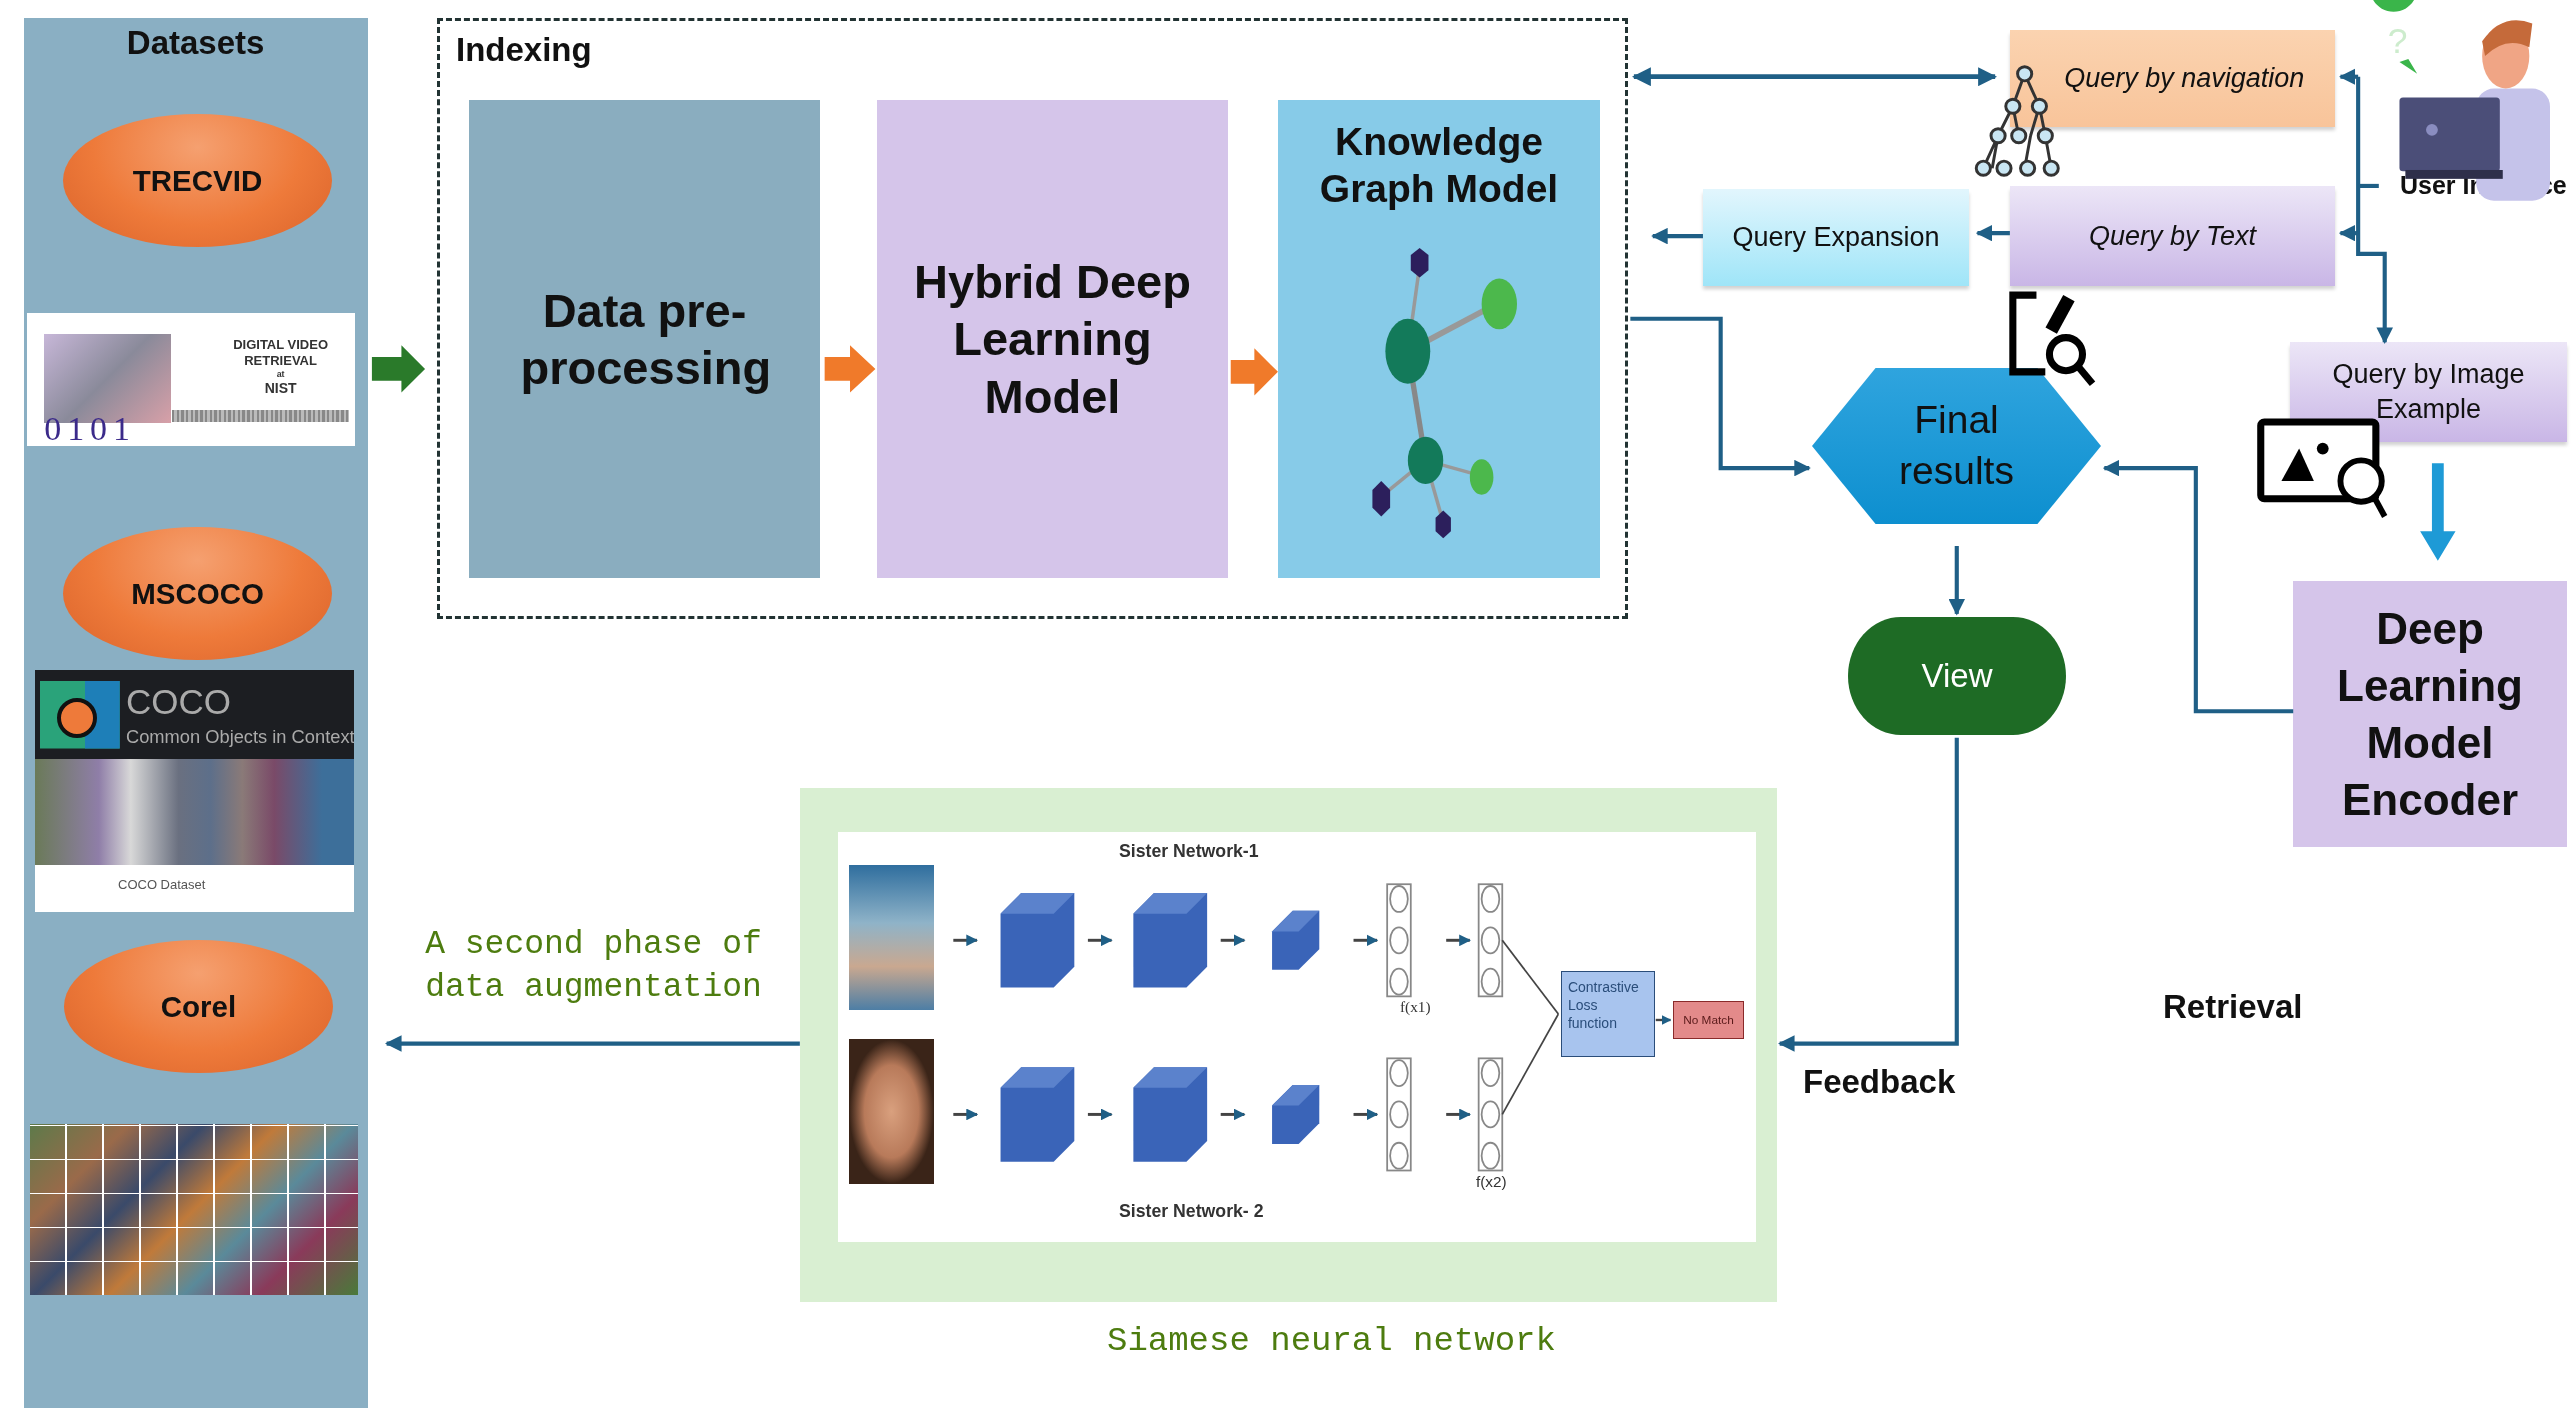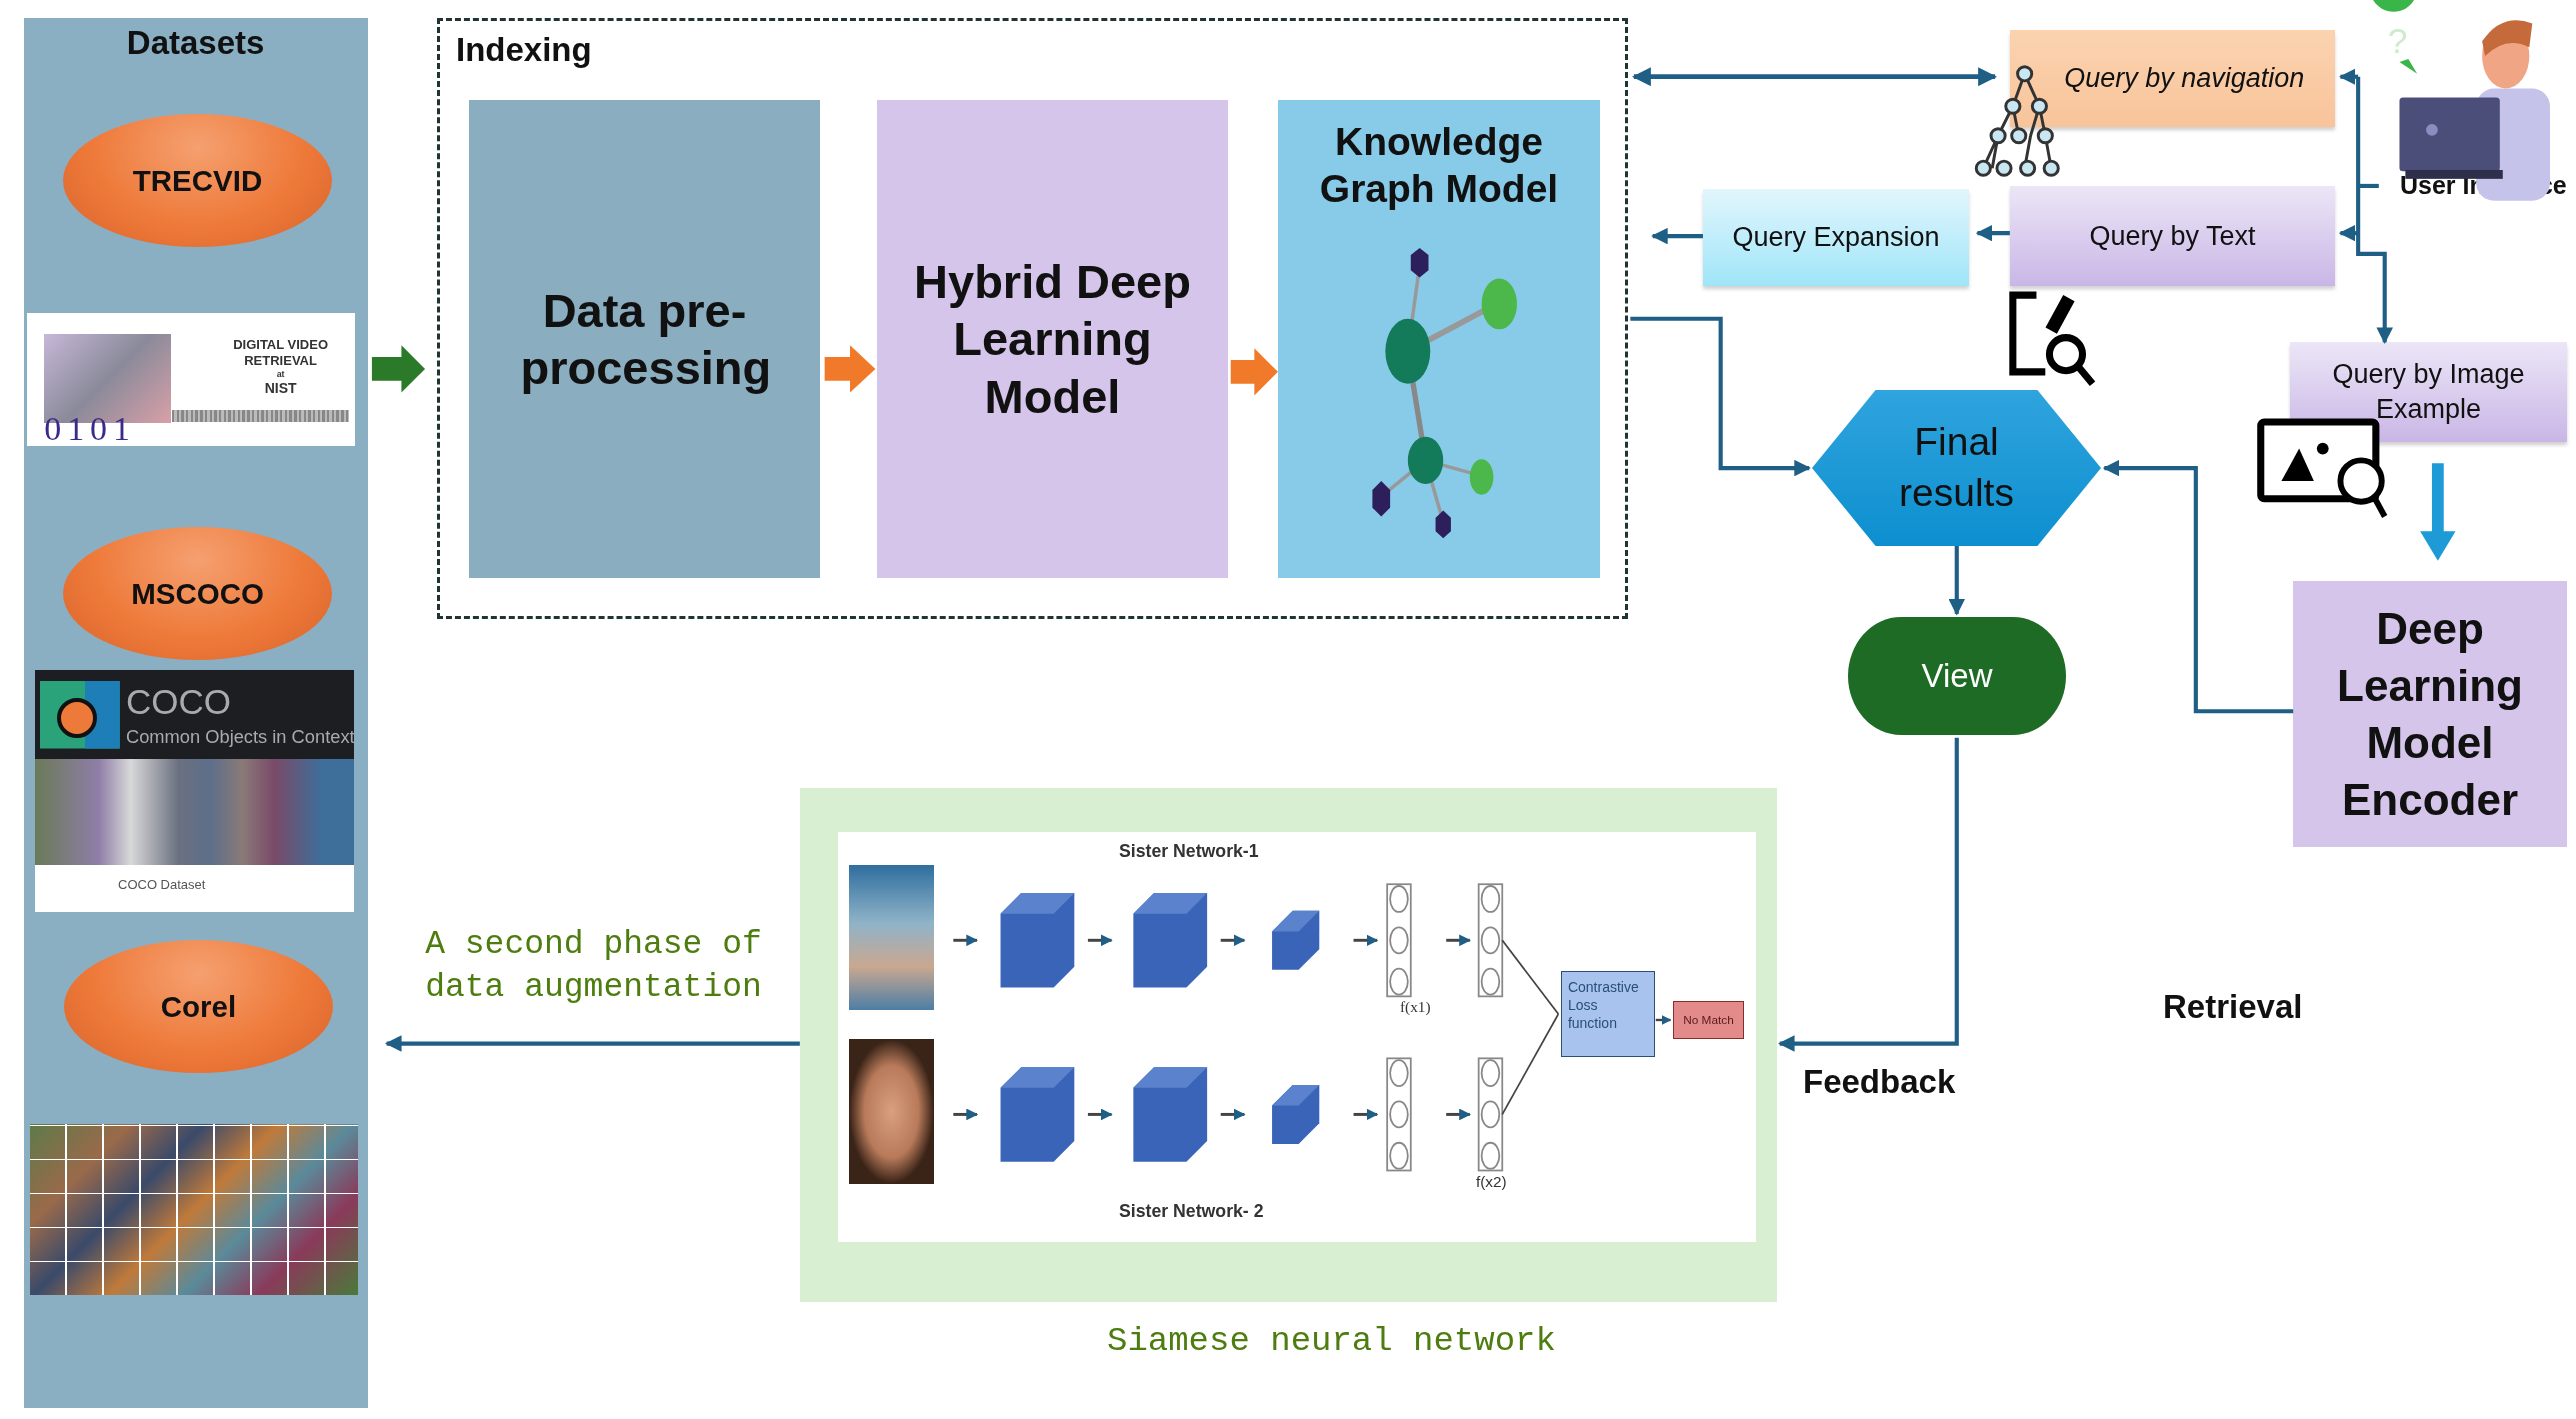--- a/index.html
+++ b/index.html
@@ -14,23 +14,23 @@
   .corel-img{left:29.5px;top:1124px;width:328px;height:171px;}
   .indexing-box{left:437px;top:17.7px;width:1191px;height:601px;border:3.5px dashed #233;box-sizing:border-box;}
   .indexing-title{left:456px;top:31px;font-size:33px;font-weight:bold;}
   .stage{display:flex;align-items:center;justify-content:center;text-align:center;font-weight:bold;font-size:47px;line-height:1.22;}
   .stage-pre{left:469px;top:100px;width:351px;height:478px;background:#8aadbf;}
   .stage-hybrid{left:877px;top:100px;width:351px;height:478px;background:#d5c5ea;}
   .stage-kg{left:1278px;top:100px;width:322px;height:478px;background:#87cbe8;align-items:flex-start;padding-top:17.7px;box-sizing:border-box;font-size:39px;}
   .qbox{display:flex;align-items:center;justify-content:center;font-size:27px;color:#111;box-shadow:0 3.5px 3.5px rgba(0,0,0,0.18);}
   .q-nav{left:2010px;top:29.5px;width:325px;height:97px;background:linear-gradient(#fbd3b0,#f8c49a);font-style:italic;}
   .q-exp{left:1703px;top:189px;width:266px;height:97px;background:linear-gradient(#e2f6fd,#9fe5f8);}
-  .q-text{left:2010px;top:186px;width:325px;height:100px;background:linear-gradient(#ece6f7,#c9b6e6);}
+  .q-text{left:2010px;top:186px;width:325px;height:100px;background:linear-gradient(#ece6f7,#c9b6e6);font-style:italic;}
   .q-img{left:2290px;top:342px;width:277px;height:100px;background:linear-gradient(#ece6f7,#c9b6e6);text-align:center;line-height:1.3;flex-direction:column;justify-content:center;}
-  .final{left:1812px;top:390px;width:289px;height:156px;background:linear-gradient(#2fa4de,#0d8fcf);clip-path:polygon(22% 0,78% 0,100% 50%,78% 100%,22% 100%,0 50%);display:flex;align-items:center;justify-content:center;text-align:center;font-size:39px;line-height:1.3;color:#111;}
+  .final{left:1812px;top:368px;width:289px;height:156px;background:linear-gradient(#2fa4de,#0d8fcf);clip-path:polygon(22% 0,78% 0,100% 50%,78% 100%,22% 100%,0 50%);display:flex;align-items:center;justify-content:center;text-align:center;font-size:39px;line-height:1.3;color:#111;}
   .view{left:1848px;top:617px;width:218px;height:118px;background:#1e6b25;border-radius:53px/59px;display:flex;align-items:center;justify-content:center;color:#fff;font-size:33px;}
   .encoder{left:2293px;top:581px;width:274px;height:266px;background:#d5c5ea;display:flex;align-items:center;justify-content:center;text-align:center;font-weight:bold;font-size:44px;line-height:1.3;}
   .siamese-outer{left:800px;top:788px;width:977px;height:514px;background:#d9efd2;}
   .siamese-inner{left:838px;top:832px;width:918px;height:410px;background:#fff;}
   .label{font-size:33px;color:#4d7c0f;font-family:Liberation Mono, monospace;}
   .label-bold{font-size:33px;font-weight:bold;}
   .ui-label{left:2400px;top:171px;font-size:25px;font-weight:bold;white-space:nowrap;}
   svg.overlay{position:absolute;left:0;top:0;}
   .sn-title{font-size:17.7px;font-weight:bold;color:#333;}
   .small{font-size:15.3px;color:#333;}

